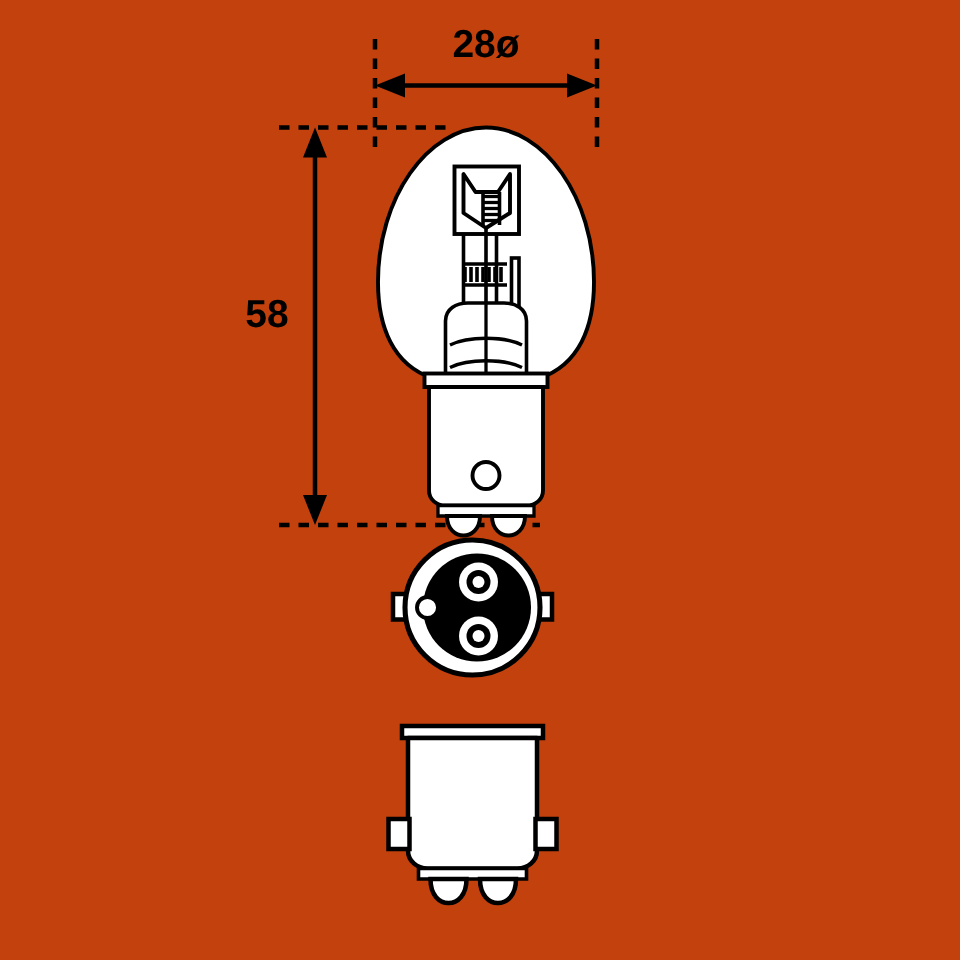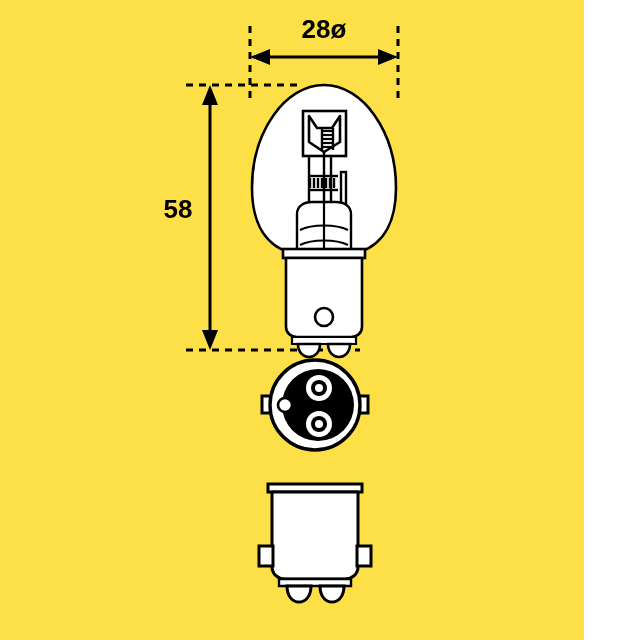--- a/index.html
+++ b/index.html
@@ -5,23 +5,23 @@
   html, body {
     margin: 0;
     padding: 0;
     background: #ffffff;
   }
   body {
     font-family: "Liberation Sans", sans-serif;
   }
   #canvas-root {
     position: relative;
-    width: 584px;
+    width: 640px;
     height: 640px;
-    background: #fde047;
+    background: #c2410c;
     overflow: hidden;
   }
   #drawing-svg {
     position: absolute;
     left: 0;
     top: 0;
     width: 640px;
     height: 640px;
     display: block;
   }

